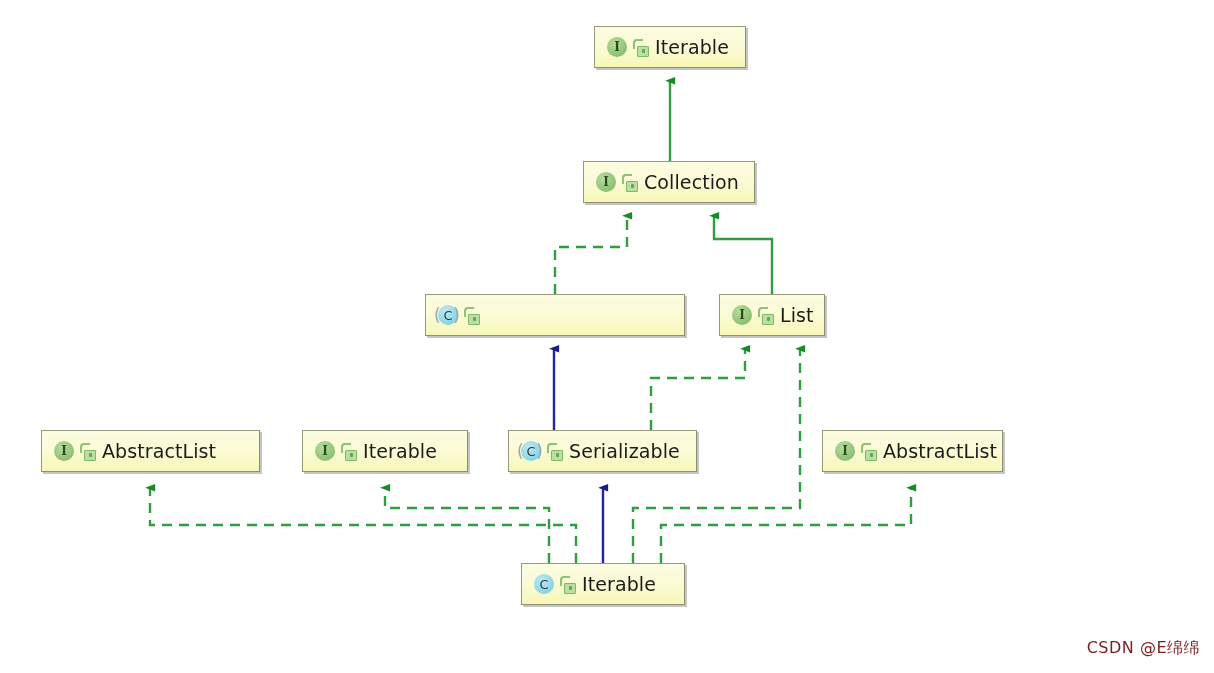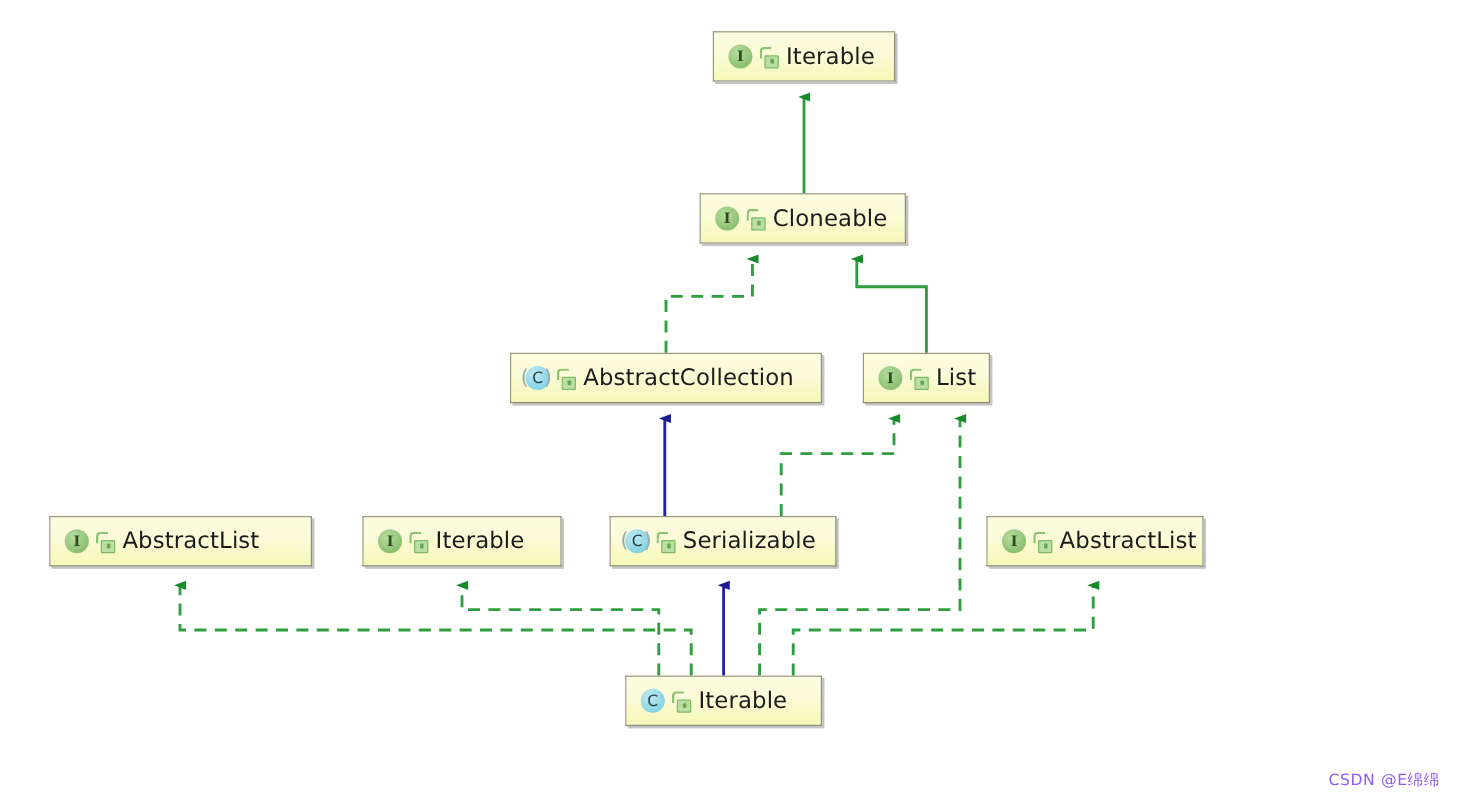--- a/index.html
+++ b/index.html
@@ -124,22 +124,22 @@
     top: 2px;
     width: 3px;
     height: 4px;
     background: #6aa552;
     border-radius: 1px;
   }
   #watermark {
     position: absolute;
     right: 14px;
     bottom: 14px;
-    font-size: 13px;
-    color: #8b5cf6;
+    font-size: 16px;
+    color: #7f1d1d;
     font-family: "DejaVu Sans", sans-serif;
     letter-spacing: 0.5px;
     user-select: none;
   }
 </style>
 </head>
 <body>
 
 <div id="diagram-root">
 
@@ -216,34 +216,33 @@
   </div>
 
   <div class="uml-node" style="left:583px; top:161px; width:172px;">
     <span class="type-icon icon-interface">
       <span class="disc">I</span>
     </span>
     <span class="lock-icon">
       <span class="shackle"></span>
         <span class="body"></span>
     </span>
-    <span class="node-label">Cloneable</span>
+    <span class="node-label">Collection</span>
   </div>
 
   <div class="uml-node" style="left:425px; top:294px; width:260px;">
     <span class="type-icon icon-abstract">
       <span class="paren left">(</span>
       <span class="disc">C</span>
       <span class="paren right">)</span>
     </span>
     <span class="lock-icon">
       <span class="shackle"></span>
         <span class="body"></span>
     </span>
-    <span class="node-label">AbstractCollection</span>
   </div>
 
   <div class="uml-node" style="left:719px; top:294px; width:106px;">
     <span class="type-icon icon-interface">
       <span class="disc">I</span>
     </span>
     <span class="lock-icon">
       <span class="shackle"></span>
         <span class="body"></span>
     </span>

